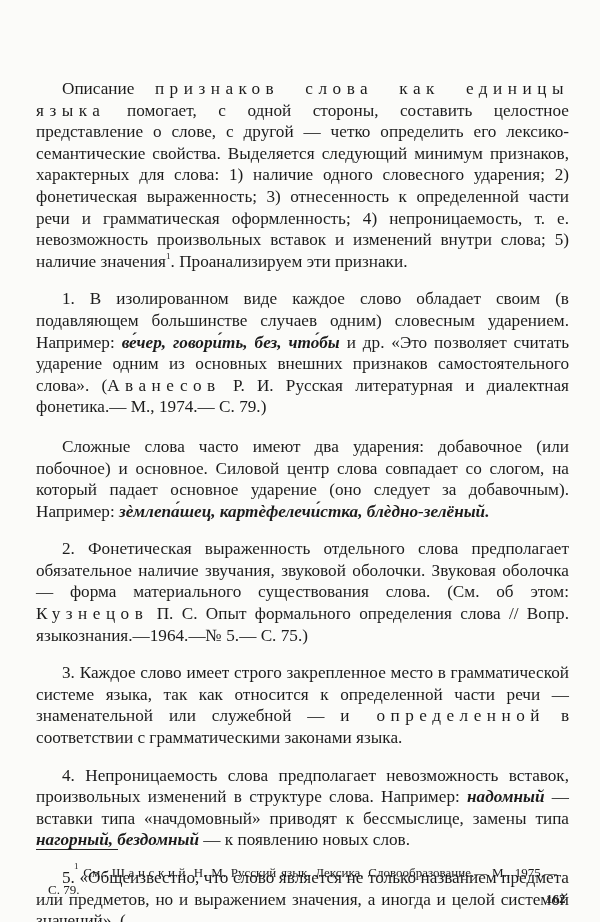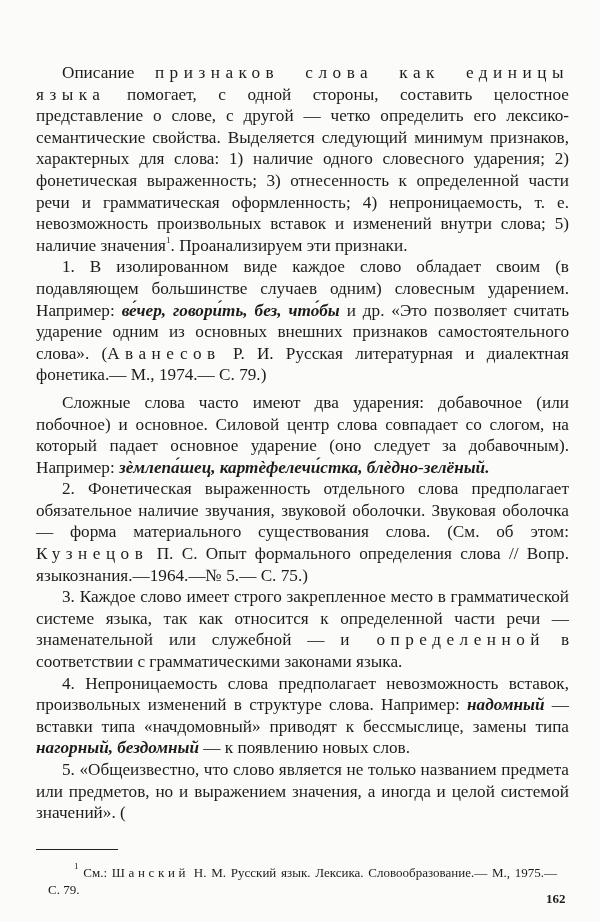--- a/index.html
+++ b/index.html
@@ -6,22 +6,22 @@
   body {
     width: 600px; height: 922px; background: #fbfbf9; position: relative; overflow: hidden;
     font-family: "Liberation Serif", "DejaVu Serif", serif; color: #1c1c1c;
   }
   .page {
     position: absolute; left: 36px; top: 62px; width: 533px;
     font-size: 17.2px; line-height: 21.6px;
     text-align: justify; hyphens: manual;
   }
   .page p { margin: 0; text-indent: 0; }
-  .page p.indent { text-indent: 26px; }
-  .page p.gap { margin-top: 6px; }
+  .page p.indent { text-indent: 26px; margin-top: 16px; }
+  .page p.gap { margin-top: 18px; }
   .sp { letter-spacing: 0.32em; }
   .it { font-style: italic; font-weight: bold; }
   sup { font-size: 9px; vertical-align: 8px; line-height: 0; }
   .fn-rule {
     position: absolute; left: 36px; top: 849px; width: 82px; height: 0;
     border-top: 1.4px solid #222;
   }
   .footnote {
     position: absolute; left: 36px; top: 852px; width: 533px;
     font-size: 13px; line-height: 17px; text-align: justify;

